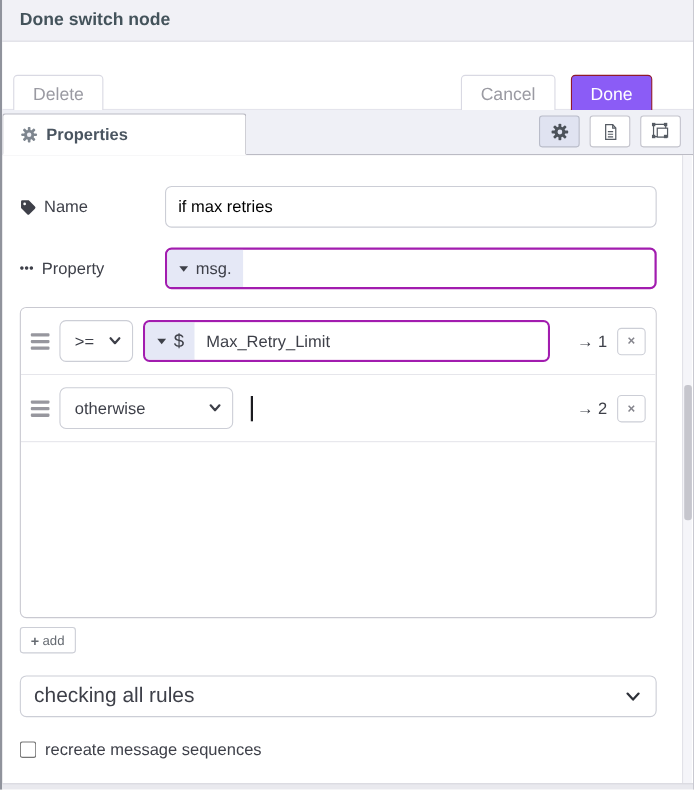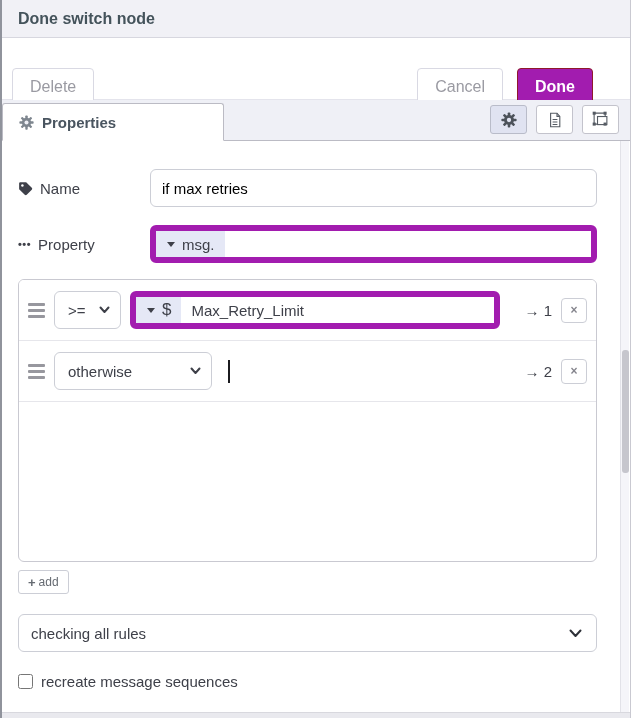--- a/index.html
+++ b/index.html
@@ -23,21 +23,21 @@
   .dlg-toolbar {
     height:62px; display:flex; align-items:center;
     padding:0 37px 0 10px; border-bottom:1px solid #e4e4ec; background:#fff;
   }
   .btn {
     font-family:inherit; font-size:16px; height:38px; padding:0 17px;
     background:#fff; border:1px solid #d9d9e3; border-radius:4px;
     color:#9a9aa2; cursor:pointer;margin-top:37px;
   }
   .btn + .btn { margin-left:14px; }
-  .btn-red { background:#a21caf; border-color:#8f1a2c; color:#fff; font-weight:bold; }
+  .btn-red { background:#8b5cf6; border-color:#8f1a2c; color:#fff; font-weight:normal; }
   .spacer { flex:1; }
 
   
   .tab-row {
     height:41px; background:#eff0f6; border-bottom:1px solid #bbbbc4;
     display:flex; align-items:flex-end; padding:0 11px 0 0; position:relative;
   }
   .tab {
     width:222px; height:38px; background:#fff; margin-bottom:-1px;
     border:1px solid #bbbbc4; border-bottom:1px solid #fff; border-radius:3px 3px 0 0;
@@ -58,21 +58,21 @@
   .form-label { width:132px; display:flex; align-items:center; gap:7px; font-size:15px; color:#3e4049; flex:none; }
   .ellipsis { font-size:11px; font-weight:bold; letter-spacing:0.5px; color:#3e4049; }
 
   .text-input {
     flex:1; height:38px; border:1px solid #ccced6; border-radius:6px;
     font-family:inherit; font-size:15px; color:#000000; padding:0 11px; outline:none; background:#fff;
     min-width:0;
   }
 
   .typed-input {
-    flex:1; height:38px; border:6px solid #a21caf; border-radius:6px;
+    flex:1; height:38px; border:2px solid #a21caf; border-radius:6px;
     display:flex; align-items:stretch; overflow:hidden; background:#fff; min-width:0;
   }
   .ti-prefix {
     background:#e5e8f6; border:none; font-family:inherit; font-size:15px; color:#3e4049;
     display:flex; align-items:center; gap:7px; padding:0 10px 0 11px; cursor:pointer; flex:none;
   }
   .ti-prefix .dollar { font-size:17px; }
   .caret-down {
     width:0; height:0; border-left:4px solid transparent; border-right:4px solid transparent;
     border-top:5px solid #3e4049; display:inline-block;
@@ -105,21 +105,21 @@
 
   .add-btn {
     margin-top:8px; height:24px; padding:0 9px; background:#fff; border:1px solid #ccced6; border-radius:3px;
     font-family:inherit; font-size:12px; color:#666b72; cursor:pointer; display:inline-flex; align-items:center; gap:3px;
   }
   .add-btn .plus { font-weight:bold; font-size:13px; }
 
   .mode-select {
     margin-top:20px; height:38px; border:1px solid #ccced6; border-radius:6px; background:#fff;
     display:flex; align-items:center; justify-content:space-between; padding:0 14px 0 12px;
-    font-size:15px; color:#3e4049; cursor:pointer;
+    font-size:19px; color:#3e4049; cursor:pointer;
   }
 
   .checkbox-row { margin-top:21px; display:flex; align-items:center; gap:8px; }
   .checkbox-row input { width:15px; height:15px; margin:0; }
   .checkbox-row label { font-size:15px; color:#3e4049; }
 
   
   .scroll-track {
     position:absolute; top:141px; bottom:6px; right:1px; width:9px;
     background:#f5f5f9; border-left:1px solid #e2e2e8;

